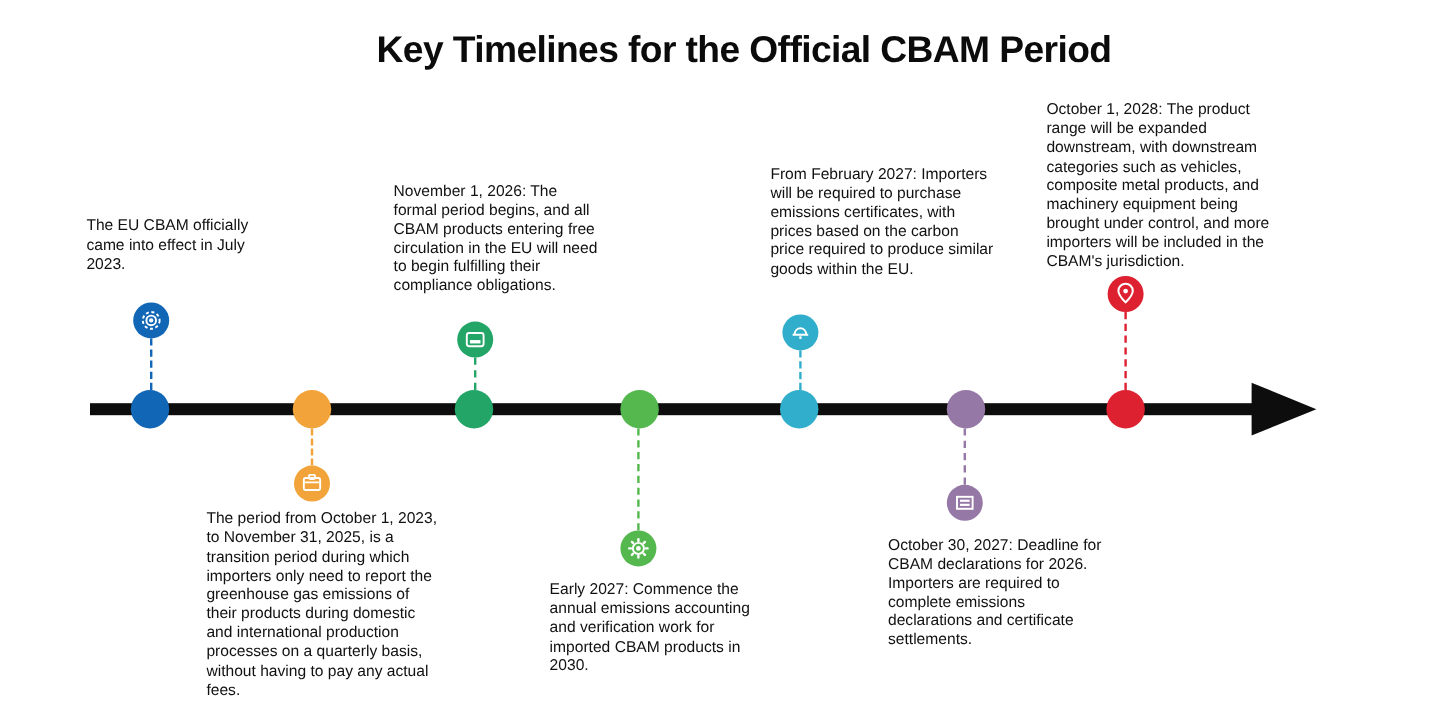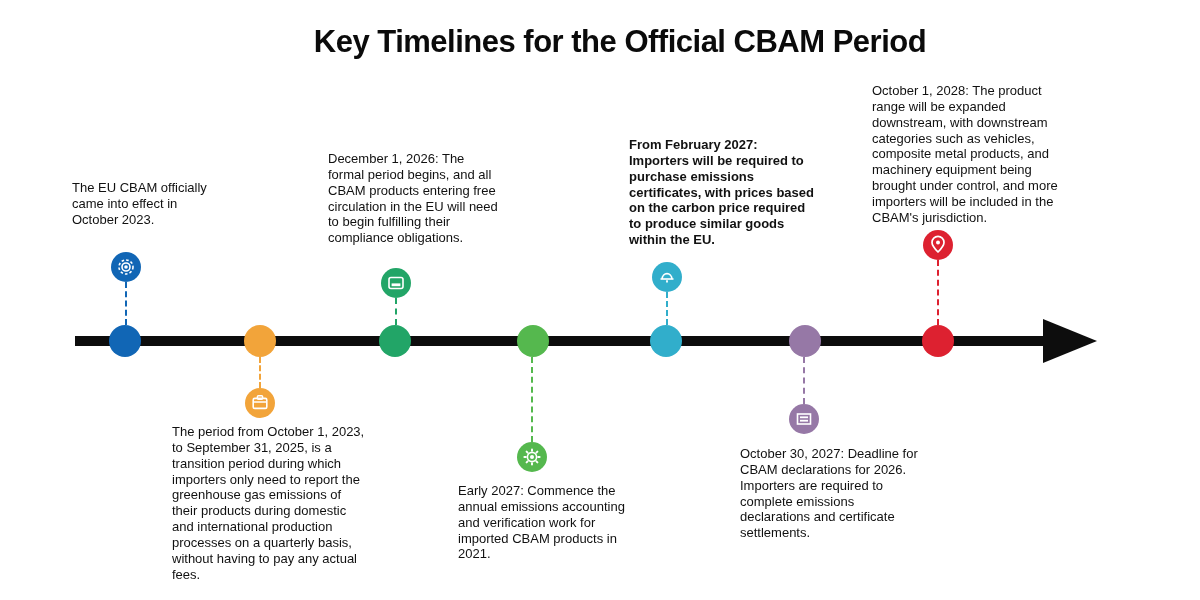--- a/index.html
+++ b/index.html
@@ -36,21 +36,21 @@
   .m3-note{left:328px;top:151px;width:176px;}
   .m3-badge{left:381px;top:268px;}
   .m3-conn{left:395px;top:298px;height:27px;}
   .m3-dot{left:379px;top:325px;}
   
   .m4-note{left:458px;top:483px;width:182px;}
   .m4-badge{left:517px;top:442px;}
   .m4-conn{left:531px;top:357px;height:85px;}
   .m4-dot{left:517px;top:325px;}
   
-  .m5-note{left:629px;top:137px;width:188px;font-weight:bold;}
+  .m5-note{left:642px;top:137px;width:188px;}
   .m5-badge{left:652px;top:262px;}
   .m5-conn{left:666px;top:292px;height:33px;}
   .m5-dot{left:650px;top:325px;}
   
   .m6-note{left:740px;top:446px;width:186px;}
   .m6-badge{left:789px;top:404px;}
   .m6-conn{left:803px;top:357px;height:47px;}
   .m6-dot{left:789px;top:325px;}
   
   .m7-note{left:872px;top:83px;width:186px;}
@@ -61,53 +61,53 @@
 </head>
 <body>
 
 <div class="canvas">
 
   <div class="title">Key Timelines for the Official CBAM Period</div>
 
   <div class="tl-line" style="background-color: rgb(13, 13, 13);"></div>
   <div class="tl-arrow" style="border-left-color: rgb(13, 13, 13);"></div>
 
-  <div class="note m1-note">The EU CBAM officially came into effect in October 2023.</div>
+  <div class="note m1-note">The EU CBAM officially came into effect in July 2023.</div>
   <div class="badge m1-badge" style="background-color: rgb(17, 102, 181);">
     <svg width="22" height="22" viewBox="-11 -11 22 22">
       <circle r="7" fill="none" stroke="#fff" stroke-width="1.6" stroke-dasharray="2.6 2.1"></circle>
       <circle r="4" fill="none" stroke="#fff" stroke-width="1.6"></circle>
       <circle r="1.8" fill="#fff"></circle>
     </svg>
   </div>
   <div class="connector m1-conn" style="border-left-color: rgb(17, 102, 181);"></div>
   <div class="dot m1-dot" style="background-color: rgb(17, 102, 181);"></div>
 
-  <div class="note m2-note">The period from October 1, 2023, to September 31, 2025, is a transition period during which importers only need to report the greenhouse gas emissions of their products during domestic and international production processes on a quarterly basis, without having to pay any actual fees.</div>
+  <div class="note m2-note">The period from October 1, 2023, to November 31, 2025, is a transition period during which importers only need to report the greenhouse gas emissions of their products during domestic and international production processes on a quarterly basis, without having to pay any actual fees.</div>
   <div class="badge m2-badge" style="background-color: rgb(242, 164, 58);">
     <svg width="22" height="22" viewBox="-11 -11 22 22">
       <rect x="-2.6" y="-7.2" width="5.2" height="3.4" rx="1" fill="none" stroke="#fff" stroke-width="1.5"></rect>
       <rect x="-6.8" y="-4.6" width="13.6" height="10" rx="1.5" fill="none" stroke="#fff" stroke-width="1.6"></rect>
       <line x1="-6.8" y1="-1" x2="6.8" y2="-1" stroke="#fff" stroke-width="1.5"></line>
     </svg>
   </div>
   <div class="connector m2-conn" style="border-left-color: rgb(242, 164, 58);"></div>
   <div class="dot m2-dot" style="background-color: rgb(242, 164, 58);"></div>
 
-  <div class="note m3-note">December 1, 2026: The formal period begins, and all CBAM products entering free circulation in the EU will need to begin fulfilling their compliance obligations.</div>
+  <div class="note m3-note">November 1, 2026: The formal period begins, and all CBAM products entering free circulation in the EU will need to begin fulfilling their compliance obligations.</div>
   <div class="badge m3-badge" style="background-color: rgb(34, 165, 103);">
     <svg width="22" height="22" viewBox="-11 -11 22 22">
       <rect x="-7" y="-5.5" width="14" height="11" rx="2" fill="none" stroke="#fff" stroke-width="1.6"></rect>
       <rect x="-4.4" y="0.4" width="8.8" height="2.8" fill="#fff"></rect>
     </svg>
   </div>
   <div class="connector m3-conn" style="border-left-color: rgb(34, 165, 103);"></div>
   <div class="dot m3-dot" style="background-color: rgb(34, 165, 103);"></div>
 
-  <div class="note m4-note">Early 2027: Commence the annual emissions accounting and verification work for imported CBAM products in 2021.</div>
+  <div class="note m4-note">Early 2027: Commence the annual emissions accounting and verification work for imported CBAM products in 2030.</div>
   <div class="badge m4-badge" style="background-color: rgb(85, 184, 78);">
     <svg width="22" height="22" viewBox="-11 -11 22 22">
       <circle r="4.6" fill="none" stroke="#fff" stroke-width="1.6"></circle>
       <circle r="2" fill="#fff"></circle>
       <g stroke="#fff" stroke-width="2" stroke-linecap="round">
         <line x1="0" y1="-6.2" x2="0" y2="-7.6"></line>
           <line x1="0" y1="6.2" x2="0" y2="7.6"></line>
         <line x1="-6.2" y1="0" x2="-7.6" y2="0"></line>
           <line x1="6.2" y1="0" x2="7.6" y2="0"></line>
         <line x1="-4.4" y1="-4.4" x2="-5.4" y2="-5.4"></line>

